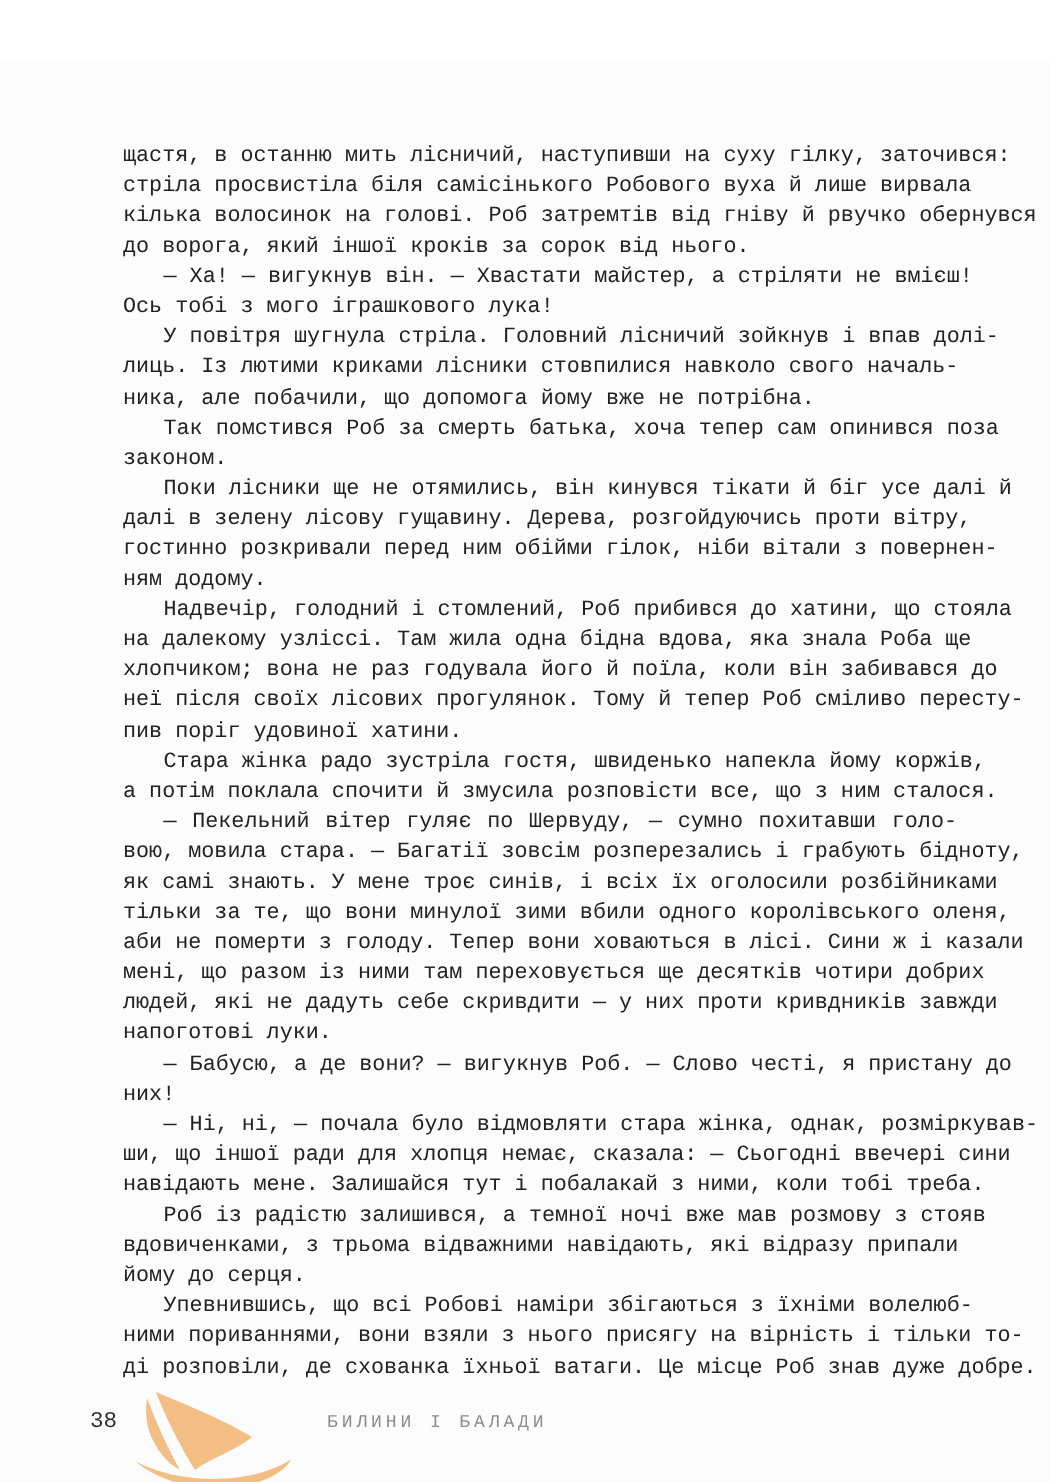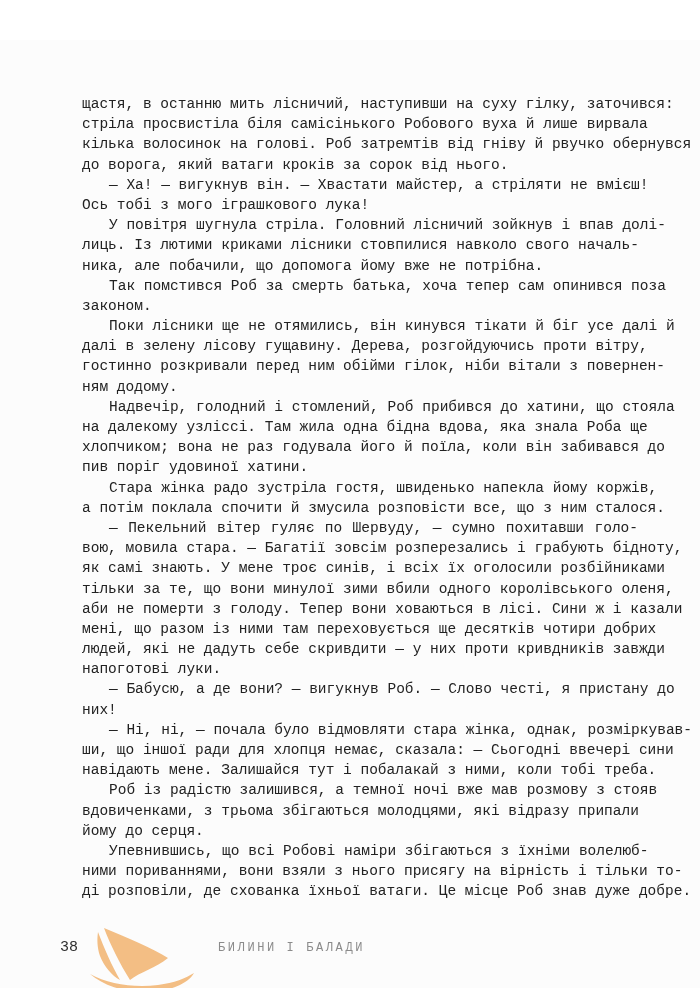--- a/index.html
+++ b/index.html
@@ -63,21 +63,21 @@
 </head>
 <body>
 
 <div class="page" style="--bg-color: #fcfcfc; --text-color: #222222; --accent-color: #f3be84; --footer-label-color: #8b8b8b;">
 
   <div class="text-block">
       <div class="paragraph">
         <div class="line">щастя, в останню мить лісничий, наступивши на суху гілку, заточився:</div>
         <div class="line">стріла просвистіла біля самісінького Робового вуха й лише вирвала</div>
         <div class="line">кілька волосинок на голові. Роб затремтів від гніву й рвучко обернувся</div>
-        <div class="line end">до ворога, який ватаги кроків за сорок від нього.</div>
+        <div class="line end">до ворога, який іншої кроків за сорок від нього.</div>
       </div>
       <div class="paragraph">
         <div class="line indent">— Ха! — вигукнув він. — Хвастати майстер, а стріляти не вмієш!</div>
         <div class="line end">Ось тобі з мого іграшкового лука!</div>
       </div>
       <div class="paragraph">
         <div class="line indent">У повітря шугнула стріла. Головний лісничий зойкнув і впав долі-</div>
         <div class="line">лиць. Із лютими криками лісники стовпилися навколо свого началь-</div>
         <div class="line end">ника, але побачили, що допомога йому вже не потрібна.</div>
       </div>
@@ -88,20 +88,21 @@
       <div class="paragraph">
         <div class="line indent">Поки лісники ще не отямились, він кинувся тікати й біг усе далі й</div>
         <div class="line">далі в зелену лісову гущавину. Дерева, розгойдуючись проти вітру,</div>
         <div class="line">гостинно розкривали перед ним обійми гілок, ніби вітали з повернен-</div>
         <div class="line end">ням додому.</div>
       </div>
       <div class="paragraph">
         <div class="line indent">Надвечір, голодний і стомлений, Роб прибився до хатини, що стояла</div>
         <div class="line">на далекому узліссі. Там жила одна бідна вдова, яка знала Роба ще</div>
         <div class="line">хлопчиком; вона не раз годувала його й поїла, коли він забивався до</div>
+        <div class="line">неї після своїх лісових прогулянок. Тому й тепер Роб сміливо пересту-</div>
         <div class="line end">пив поріг удовиної хатини.</div>
       </div>
       <div class="paragraph">
         <div class="line indent">Стара жінка радо зустріла гостя, швиденько напекла йому коржів,</div>
         <div class="line end">а потім поклала спочити й змусила розповісти все, що з ним сталося.</div>
       </div>
       <div class="paragraph">
         <div class="line indent">— Пекельний вітер гуляє по Шервуду, — сумно похитавши голо-</div>
         <div class="line">вою, мовила стара. — Багатії зовсім розперезались і грабують бідноту,</div>
         <div class="line">як самі знають. У мене троє синів, і всіх їх оголосили розбійниками</div>
@@ -115,21 +116,21 @@
         <div class="line indent">— Бабусю, а де вони? — вигукнув Роб. — Слово честі, я пристану до</div>
         <div class="line end">них!</div>
       </div>
       <div class="paragraph">
         <div class="line indent">— Ні, ні, — почала було відмовляти стара жінка, однак, розміркував-</div>
         <div class="line">ши, що іншої ради для хлопця немає, сказала: — Сьогодні ввечері сини</div>
         <div class="line end">навідають мене. Залишайся тут і побалакай з ними, коли тобі треба.</div>
       </div>
       <div class="paragraph">
         <div class="line indent">Роб із радістю залишився, а темної ночі вже мав розмову з стояв</div>
-        <div class="line">вдовиченками, з трьома збігаються молодцями, які відразу припали</div>
+        <div class="line">вдовиченками, з трьома відважними навідають, які відразу припали</div>
         <div class="line end">йому до серця.</div>
       </div>
       <div class="paragraph">
         <div class="line indent">Упевнившись, що всі Робові наміри збігаються з їхніми волелюб-</div>
         <div class="line">ними пориваннями, вони взяли з нього присягу на вірність і тільки то-</div>
         <div class="line end">ді розповіли, де схованка їхньої ватаги. Це місце Роб знав дуже добре.</div>
       </div>
     </div>
 
   <div class="page-number">38</div>

